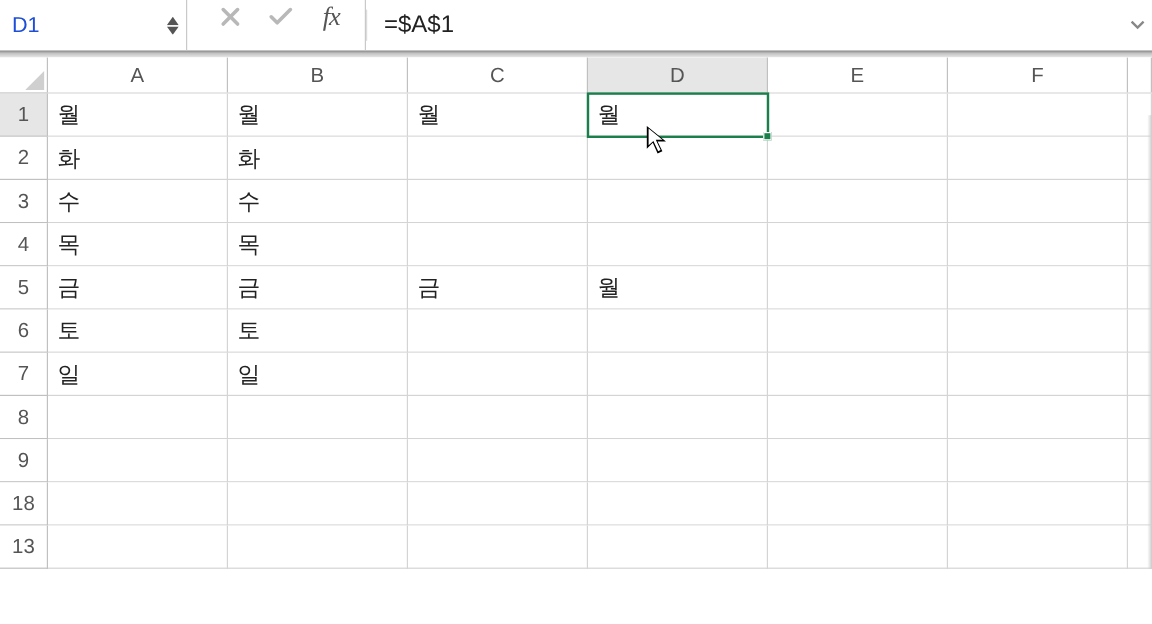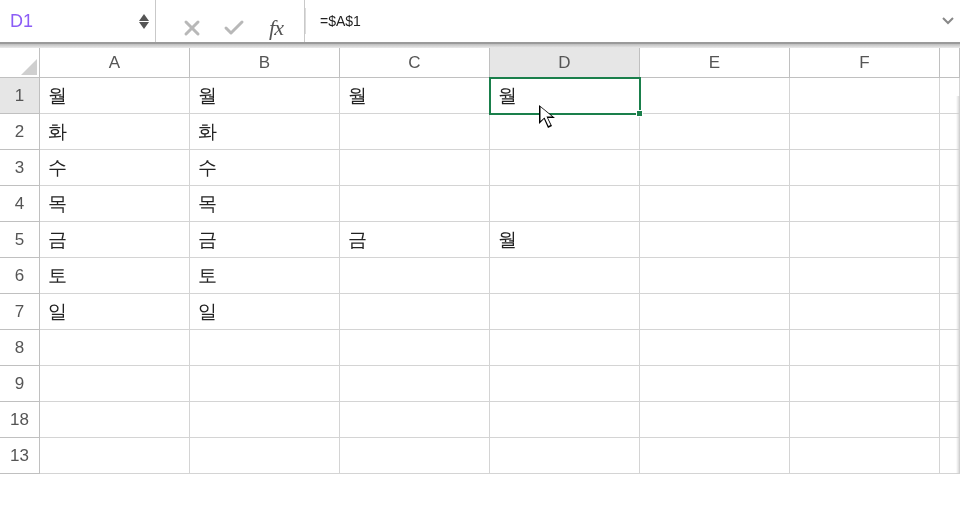--- a/index.html
+++ b/index.html
@@ -26,35 +26,35 @@
     display: flex;
     align-items: center;
     width: 154px;
     border-right: 1px solid #c9c9c9;
     padding: 0 6px 0 8px;
     gap: 6px;
   }
   .name-box {
     flex: 1;
     font-size: 18px;
-    color: #8b5cf6;
+    color: #1d4ed8;
   }
   .step-arrows {
     display: flex;
     flex-direction: column;
     align-items: center;
     justify-content: center;
     line-height: 0;
     gap: 1px;
   }
   .step-arrows svg { display: block; }
 
   .fb-buttons {
     display: flex;
-    align-items: flex-end;
+    align-items: flex-start;
     gap: 14px;
     padding: 0 14px 0 22px;
     border-right: 1px solid #c9c9c9;
   }
   .fb-btn {
     width: 28px;
     height: 28px;
     display: flex;
     align-items: center;
     justify-content: center;
@@ -70,21 +70,21 @@
     width: 1px;
     align-self: stretch;
     margin: 8px 0;
     background: #dcdcdc;
   }
   .formula-input {
     flex: 1;
     display: flex;
     align-items: center;
     padding-left: 14px;
-    font-size: 14px;
+    font-size: 20px;
     color: #222;
   }
   .fb-expander {
     width: 24px;
     display: flex;
     align-items: center;
     justify-content: center;
   }
   .top-shadow {
     height: 4px;

